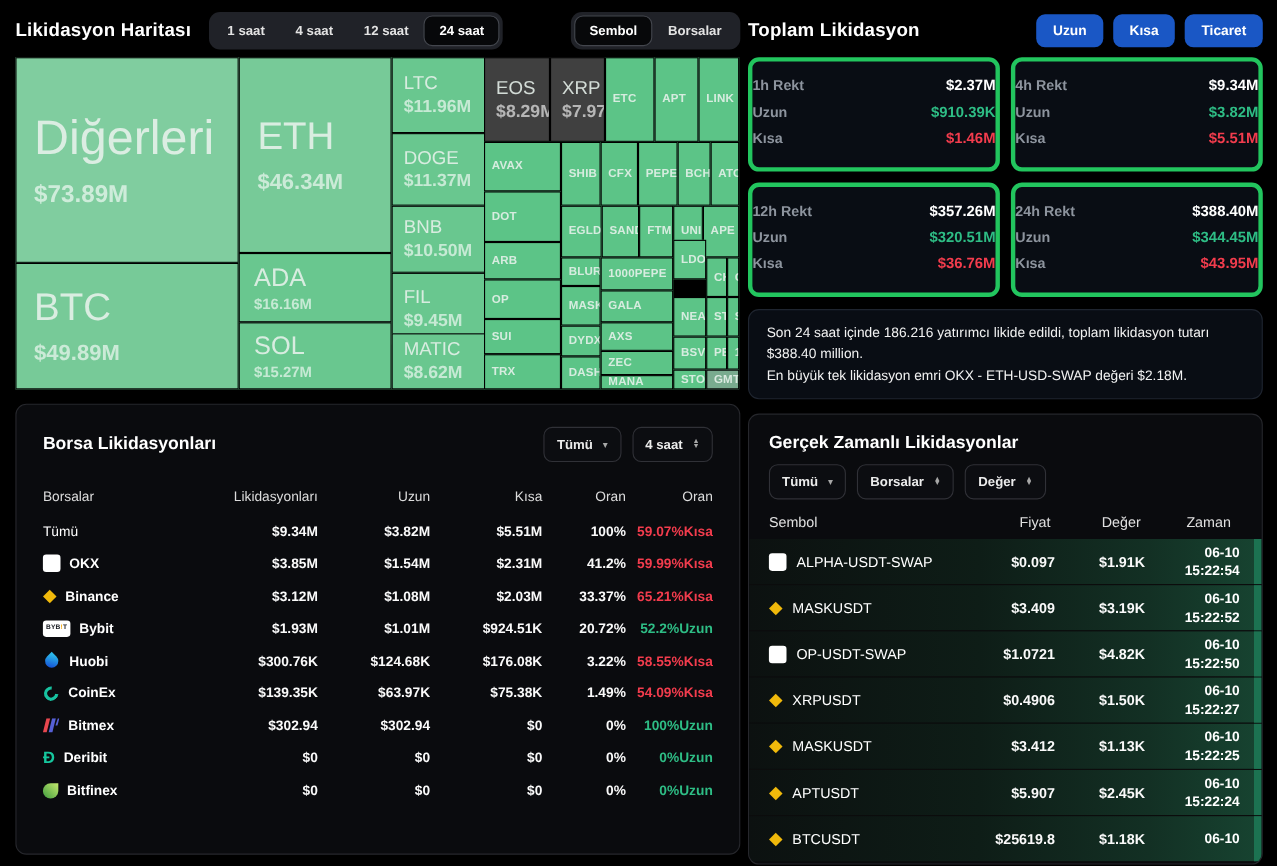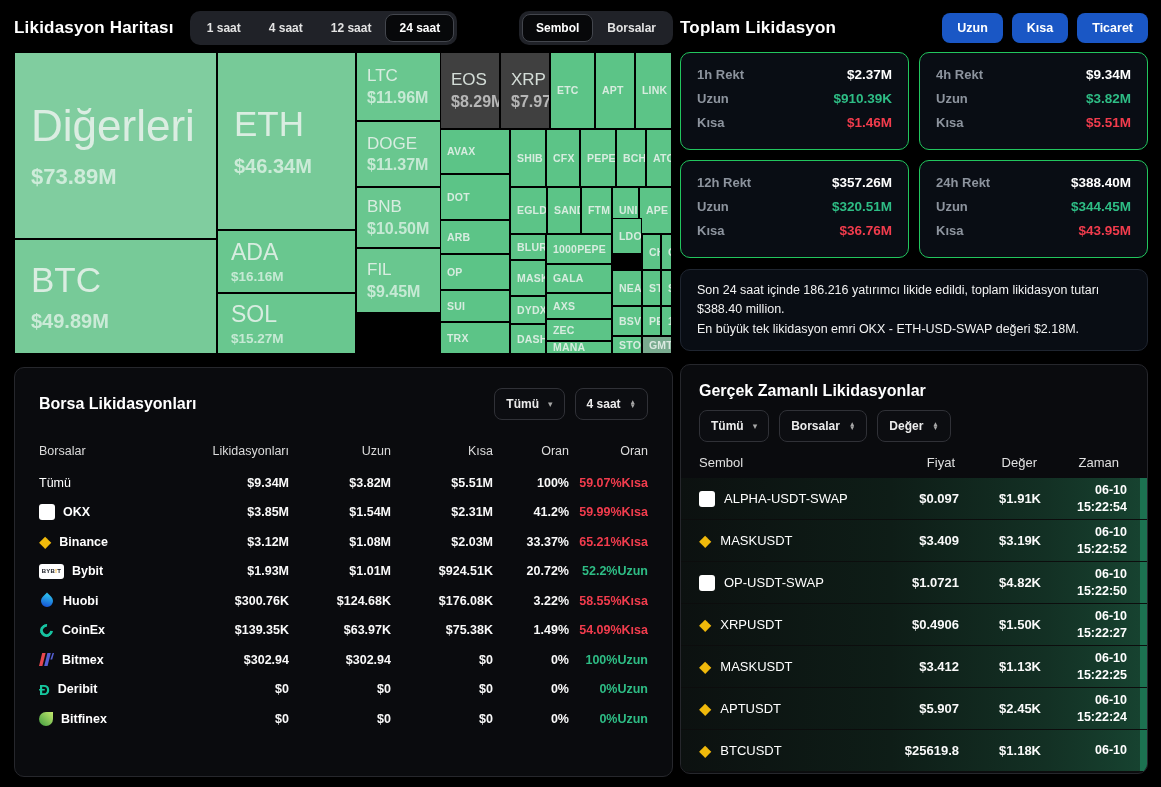--- a/index.html
+++ b/index.html
@@ -48,21 +48,21 @@
   .ex-head{height:30px;font-size:12.5px;color:#dcdcdc;margin-bottom:2px}
   .ex-row{height:29.5px;font-size:12.5px}
   .r{text-align:right}
   .num{font-weight:700;color:#fafafa}
   .red{color:#f23c4d}.green{color:#2ebd85}
   .ex-name{display:flex;align-items:center;gap:8px;font-size:12.5px}
   .ex-name.bold{font-weight:700}
 
   
   .stat-grid{display:grid;grid-template-columns:1fr 1fr;gap:10px}
-  .card{background:#090d14;border:1px solid #22c55e;border-radius:10px;padding:14px 16px 10px}
+  .card{background:#090d14;border:4px solid #22c55e;border-radius:10px;padding:14px 0 10px}
   .card-row{display:flex;justify-content:space-between;align-items:center;margin-bottom:9px;font-size:13px}
   .card-row .lbl{color:#8d949e;font-weight:600}
   .card-row .tot{color:#fff;font-weight:700;font-size:13.5px}
   .card-row .lv{font-weight:700;font-size:13.5px}
   .info-box{background:#090d14;border:1px solid #1f2530;border-radius:10px;padding:11px 16px;
     font-size:12.5px;line-height:1.55;margin-top:11px;color:#f2f2f2}
   .info-box p{margin:0}
 
   .rt-panel{height:410px;margin-top:13px;display:flex;flex-direction:column;overflow:hidden}
   .rt-panel h2{font-size:16px;font-weight:700;margin:17px 18px 10px}
@@ -147,20 +147,24 @@
           <span class="vl" data-interactable="false">$11.37M</span>
         </div>
         <div class="tile sz-md sh-c" data-interactable="true" style="left: 342px; top: 135px; width: 85px; height: 61px;">
           <span class="nm" data-interactable="false">BNB</span>
           <span class="vl" data-interactable="false">$10.50M</span>
         </div>
         <div class="tile sz-md sh-c" data-interactable="true" style="left: 342px; top: 196px; width: 85px; height: 65px;">
           <span class="nm" data-interactable="false">FIL</span>
           <span class="vl" data-interactable="false">$9.45M</span>
         </div>
+        <div class="tile sz-md sh-c" data-interactable="true" style="left: 342px; top: 251px; width: 85px; height: 51px;">
+          <span class="nm" data-interactable="false">MATIC</span>
+          <span class="vl" data-interactable="false">$8.62M</span>
+        </div>
         <div class="tile sz-md sh-d" data-interactable="true" style="left: 426px; top: 0px; width: 60px; height: 77px;">
           <span class="nm" data-interactable="false">EOS</span>
           <span class="vl" data-interactable="false">$8.29M</span>
         </div>
         <div class="tile sz-md sh-d" data-interactable="true" style="left: 486px; top: 0px; width: 50px; height: 77px;">
           <span class="nm" data-interactable="false">XRP</span>
           <span class="vl" data-interactable="false">$7.97M</span>
         </div>
         <div class="tile sz-sm sh-e" data-interactable="true" style="left: 536px; top: 0px; width: 45px; height: 77px;">
           <span class="nm" data-interactable="false">ETC</span>
@@ -203,21 +207,21 @@
         </div>
         <div class="tile sz-sm sh-e" data-interactable="true" style="left: 632px; top: 77px; width: 26px; height: 58px;">
           <span class="nm" data-interactable="false">ATOM</span>
         </div>
         <div class="tile sz-sm sh-e" data-interactable="true" style="left: 496px; top: 135px; width: 37px; height: 47px;">
           <span class="nm" data-interactable="false">EGLD</span>
         </div>
         <div class="tile sz-sm sh-e" data-interactable="true" style="left: 533px; top: 135px; width: 34px; height: 47px;">
           <span class="nm" data-interactable="false">SAND</span>
         </div>
-        <div class="tile sz-sm sh-e" data-interactable="true" style="left: 567px; top: 135px; width: 31px; height: 47px;">
+        <div class="tile sz-sm sh-e" data-interactable="true" style="left: 567px; top: 135px; width: 31px; height: 47px; align-items: center;">
           <span class="nm" data-interactable="false">FTM</span>
         </div>
         <div class="tile sz-sm sh-e" data-interactable="true" style="left: 598px; top: 135px; width: 27px; height: 47px;">
           <span class="nm" data-interactable="false">UNI</span>
         </div>
         <div class="tile sz-sm sh-e" data-interactable="true" style="left: 625px; top: 135px; width: 33px; height: 47px;">
           <span class="nm" data-interactable="false">APE</span>
         </div>
         <div class="tile sz-sm sh-e" data-interactable="true" style="left: 496px; top: 182px; width: 36px; height: 26px;">
           <span class="nm" data-interactable="false">BLUR</span>

